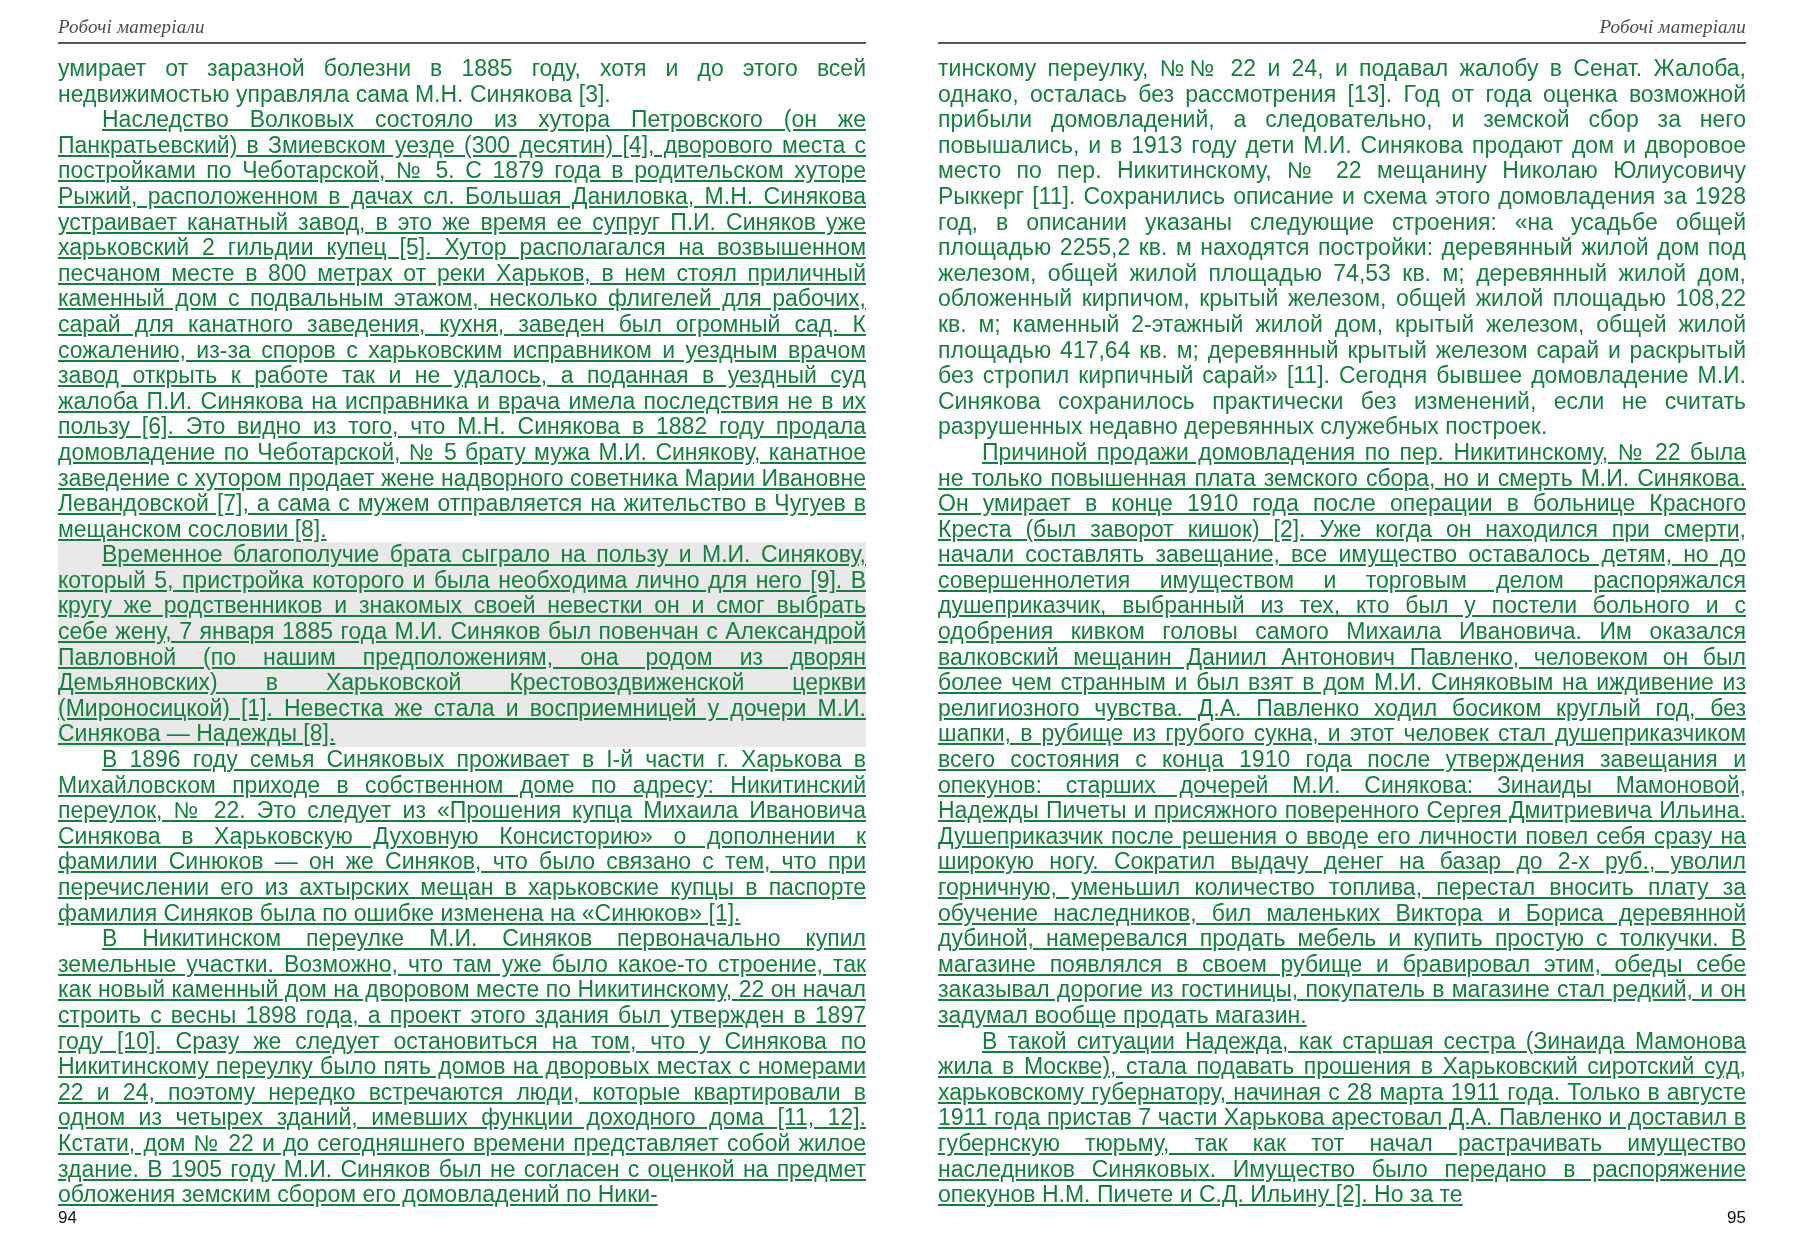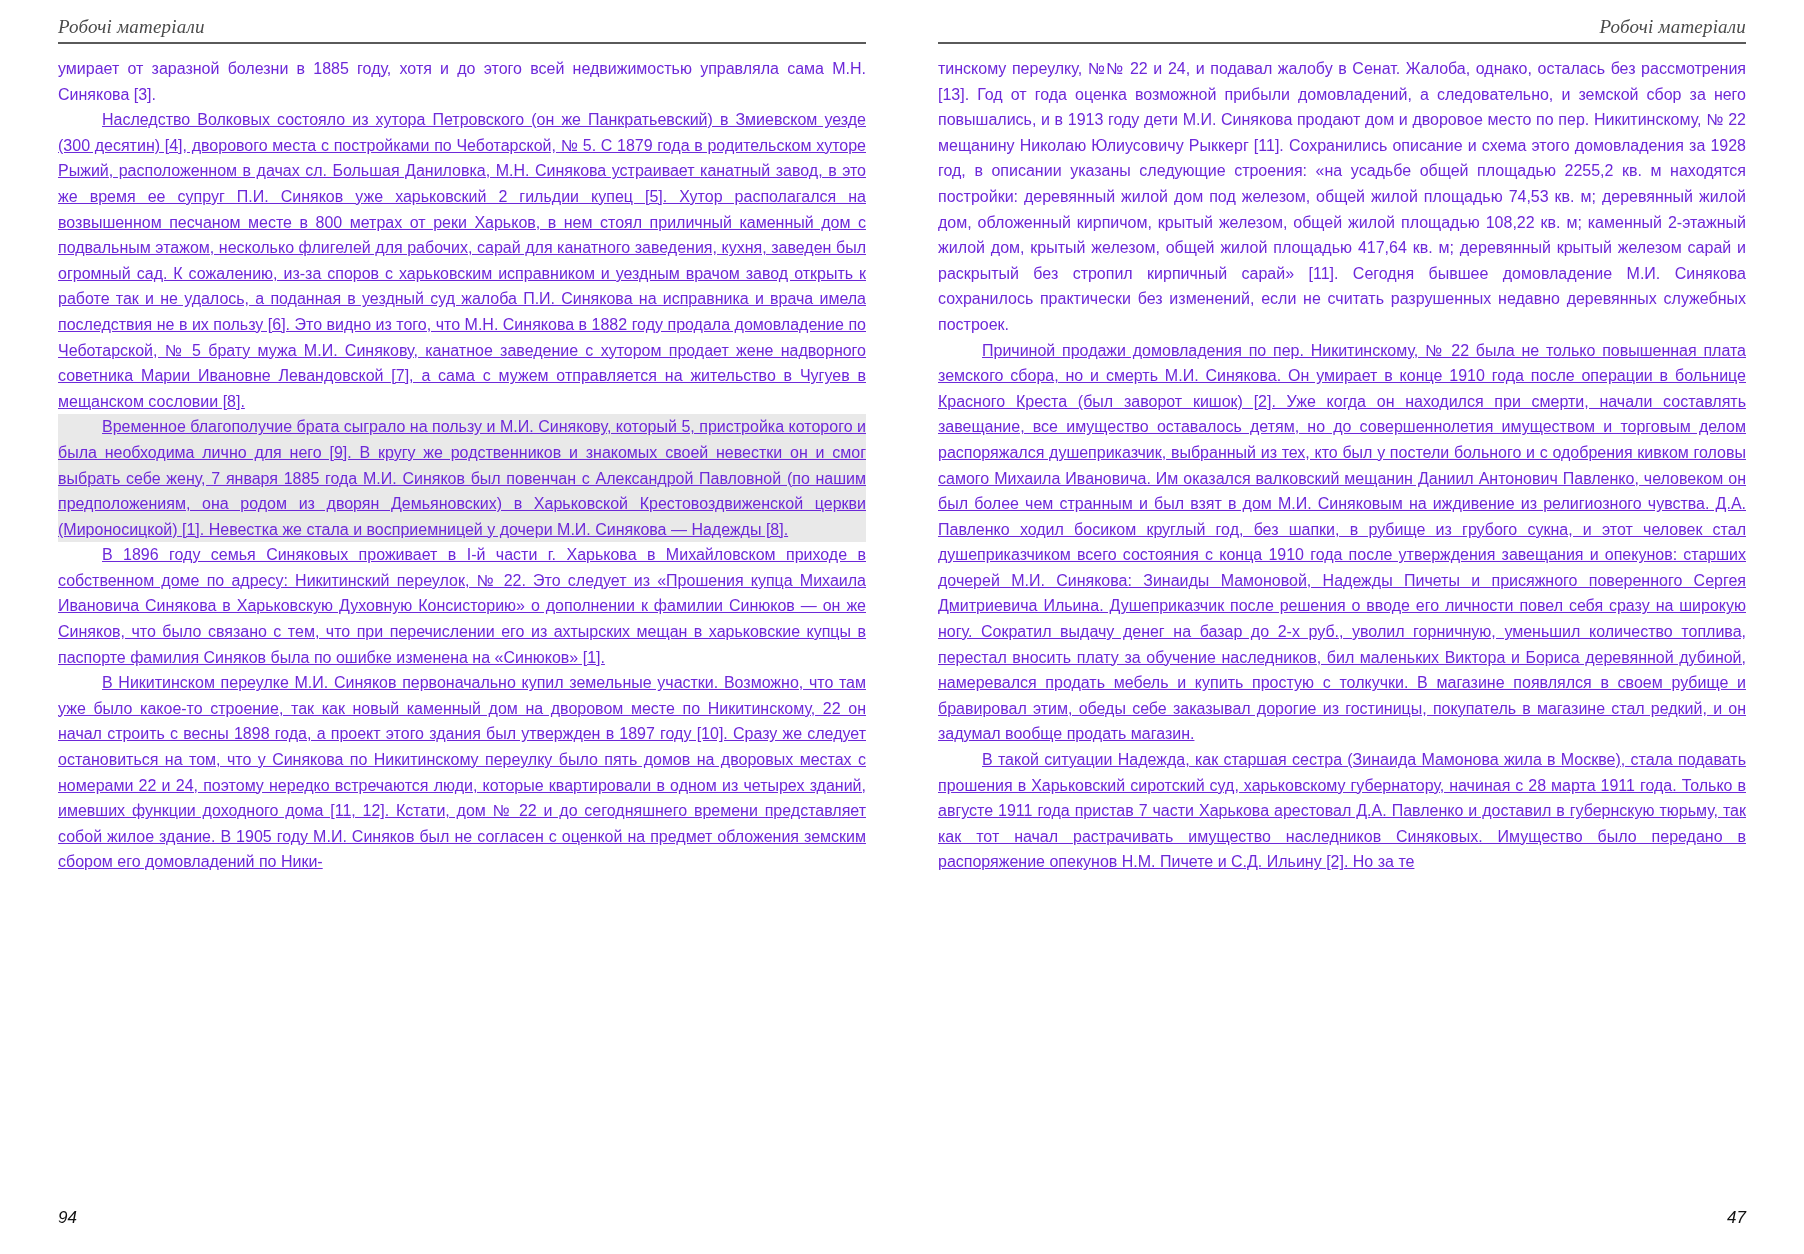--- a/index.html
+++ b/index.html
@@ -48,44 +48,43 @@
   .running-head.right {
     text-align: right;
   }
   .rule {
     height: 2px;
     background: #5a5a5a;
     margin-top: 2px;
     margin-bottom: 12px;
   }
   .body-text {
-    font-size: 16px;
+    font-size: 23px;
     line-height: 25.6px;
     text-align: justify;
     text-justify: inter-word;
     hyphens: manual;
-    color: #6d28d9;
+    color: #15803d;
   }
   .body-text p {
     margin: 0;
     text-indent: 0;
   }
   .body-text p.indent {
     text-indent: 44px;
     text-decoration: underline;
   }
   .highlight {
     background: #e9e9e9;
   }
   .folio {
     position: absolute;
     bottom: 26px;
     font-size: 17px;
     color: #111111;
-    font-style: italic;
   }
   .folio-left {
     left: 58px;
   }
   .folio-right {
     right: 58px;
   }
   .col-inner {
     width: 100%;
   }
@@ -109,16 +108,16 @@
   </div>
 
   <div class="sheet sheet-right">
     <div class="running-head right">Робочі матеріали</div>
     <div class="rule"></div>
     <div class="body-text col-inner">
       <p>тинскому переулку, №№ 22 и 24, и подавал жалобу в Сенат. Жалоба, однако, осталась без рассмотрения [13]. Год от года оценка возможной прибыли домовладений, а следовательно, и земской сбор за него повышались, и в 1913 году дети М.И. Синякова продают дом и дворовое место по пер. Никитинскому, № 22 мещанину Николаю Юлиусовичу Рыккерг [11]. Сохранились описание и схема этого домовладения за 1928 год, в описании указаны следующие строения: «на усадьбе общей площадью 2255,2 кв. м находятся постройки: деревянный жилой дом под железом, общей жилой площадью 74,53 кв. м; деревянный жилой дом, обложенный кирпичом, крытый железом, общей жилой площадью 108,22 кв. м; каменный 2-этажный жилой дом, крытый железом, общей жилой площадью 417,64 кв. м; деревянный крытый железом сарай и раскрытый без стропил кирпичный сарай» [11]. Сегодня бывшее домовладение М.И. Синякова сохранилось практически без изменений, если не считать разрушенных недавно деревянных служебных построек.</p>
       <p class="indent">Причиной продажи домовладения по пер. Никитинскому, № 22 была не только повышенная плата земского сбора, но и смерть М.И. Синякова. Он умирает в конце 1910 года после операции в больнице Красного Креста (был заворот кишок) [2]. Уже когда он находился при смерти, начали составлять завещание, все имущество оставалось детям, но до совершеннолетия имуществом и торговым делом распоряжался душеприказчик, выбранный из тех, кто был у постели больного и с одобрения кивком головы самого Михаила Ивановича. Им оказался валковский мещанин Даниил Антонович Павленко, человеком он был более чем странным и был взят в дом М.И. Синяковым на иждивение из религиозного чувства. Д.А. Павленко ходил босиком круглый год, без шапки, в рубище из грубого сукна, и этот человек стал душеприказчиком всего состояния с конца 1910 года после утверждения завещания и опекунов: старших дочерей М.И. Синякова: Зинаиды Мамоновой, Надежды Пичеты и присяжного поверенного Сергея Дмитриевича Ильина. Душеприказчик после решения о вводе его личности повел себя сразу на широкую ногу. Сократил выдачу денег на базар до 2-х руб., уволил горничную, уменьшил количество топлива, перестал вносить плату за обучение наследников, бил маленьких Виктора и Бориса деревянной дубиной, намеревался продать мебель и купить простую с толкучки. В магазине появлялся в своем рубище и бравировал этим, обеды себе заказывал дорогие из гостиницы, покупатель в магазине стал редкий, и он задумал вообще продать магазин.</p>
       <p class="indent">В такой ситуации Надежда, как старшая сестра (Зинаида Мамонова жила в Москве), стала подавать прошения в Харьковский сиротский суд, харьковскому губернатору, начиная с 28 марта 1911 года. Только в августе 1911 года пристав 7 части Харькова арестовал Д.А. Павленко и доставил в губернскую тюрьму, так как тот начал растрачивать имущество наследников Синяковых. Имущество было передано в распоряжение опекунов Н.М. Пичете и С.Д. Ильину [2]. Но за те</p>
     </div>
-    <div class="folio folio-right">47</div>
+    <div class="folio folio-right">95</div>
   </div>
 
 </div>
 
 </body></html>

